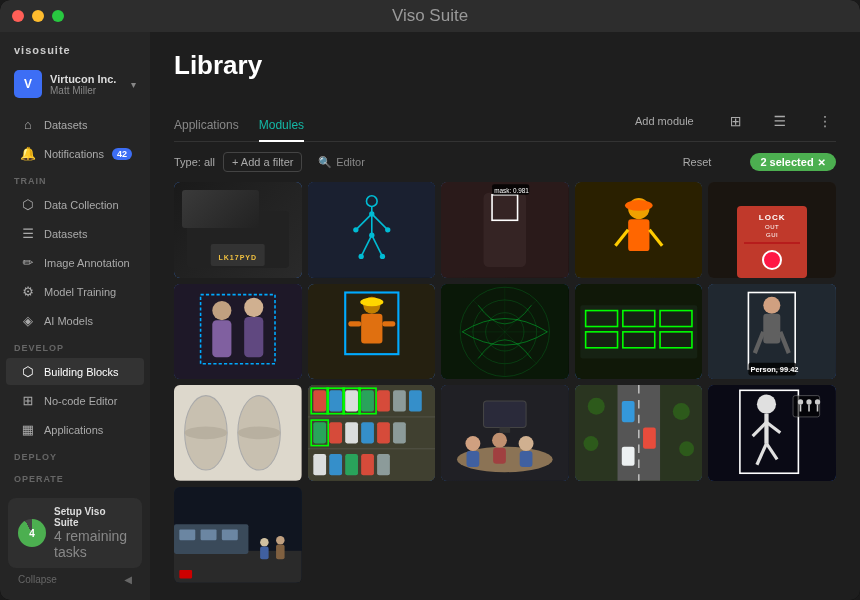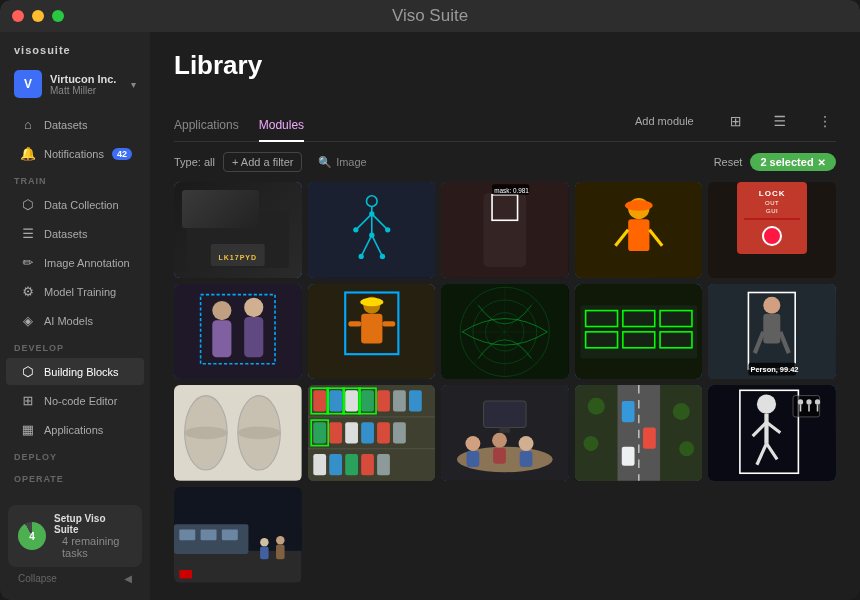--- a/index.html
+++ b/index.html
@@ -177,22 +177,21 @@
       color: #fff;
       font-weight: 700;
     }
     .setup-info .setup-title {
       color: #ddd;
       font-size: 10px;
       font-weight: 600;
     }
     .setup-info .setup-sub {
       color: #888;
-      font-size: 11px;
-      margin-left: 8px;
+      font-size: 14px;
     }
     .sidebar-collapse {
       display: flex;
       align-items: center;
       justify-content: space-between;
       padding: 6px 10px;
       color: #666;
       font-size: 10px;
       cursor: pointer;
     }
@@ -224,21 +223,21 @@
       color: #888;
       font-size: 12px;
       padding: 8px 0;
       margin-right: 20px;
       cursor: pointer;
       border-bottom: 2px solid transparent;
       position: relative;
       top: 1px;
     }
     .tab.active {
-      color: #f0abfc;
+      color: #14b8a6;
       border-bottom-color: #fff;
     }
     .tabs-actions {
       margin-left: auto;
       display: flex;
       align-items: center;
       gap: 24px;
       padding-bottom: 8px;
     }
     .add-module-btn {
@@ -314,20 +313,21 @@
     .selected-badge {
       background: #4caf50;
       color: #fff;
       font-size: 11px;
       font-weight: 600;
       padding: 3px 10px;
       border-radius: 12px;
       display: flex;
       align-items: center;
       gap: 4px;
+      margin-left: 31px;
     }
     
     .grid-container {
       flex: 1;
       overflow-y: auto;
       padding: 0 24px 16px;
     }
     .grid-container::-webkit-scrollbar { width: 6px; }
     .grid-container::-webkit-scrollbar-track { background: transparent; }
     .grid-container::-webkit-scrollbar-thumb { background: #444; border-radius: 3px; }
@@ -381,21 +381,21 @@
     .fisheye-scene {
       background: radial-gradient(circle, #2a4a3a 0%, #0a1a0a 70%, #050a05 100%);
       width: 100%; height: 100%;
       position: relative;
     }
     
     .alarm-scene {
       background: #1a1510;
       width: 100%; height: 100%;
       display: flex;
-      align-items: flex-start;
+      align-items: flex-end;
       justify-content: center;
     }
     .alarm-box {
       background: #c0392b;
       width: 55%;
       height: 75%;
       border-radius: 4px;
       display: flex;
       flex-direction: column;
       align-items: center;
@@ -555,21 +555,21 @@
 
       <div class="toolbar">
         <button class="type-filter">
           <span>Type: all</span>
         </button>
         <button class="add-filter-btn">
           <span>+ Add a filter</span>
         </button>
         <div class="search-box">
           <span>🔍</span>
-          <span>Image</span>
+          <span>Editor</span>
         </div>
         <div class="reset-area">
           <button class="reset-btn">Reset</button>
           <div class="selected-badge">
             <span>2 selected</span>
             <span style="cursor:pointer;font-size:10px;">✕</span>
           </div>
         </div>
       </div>
 

